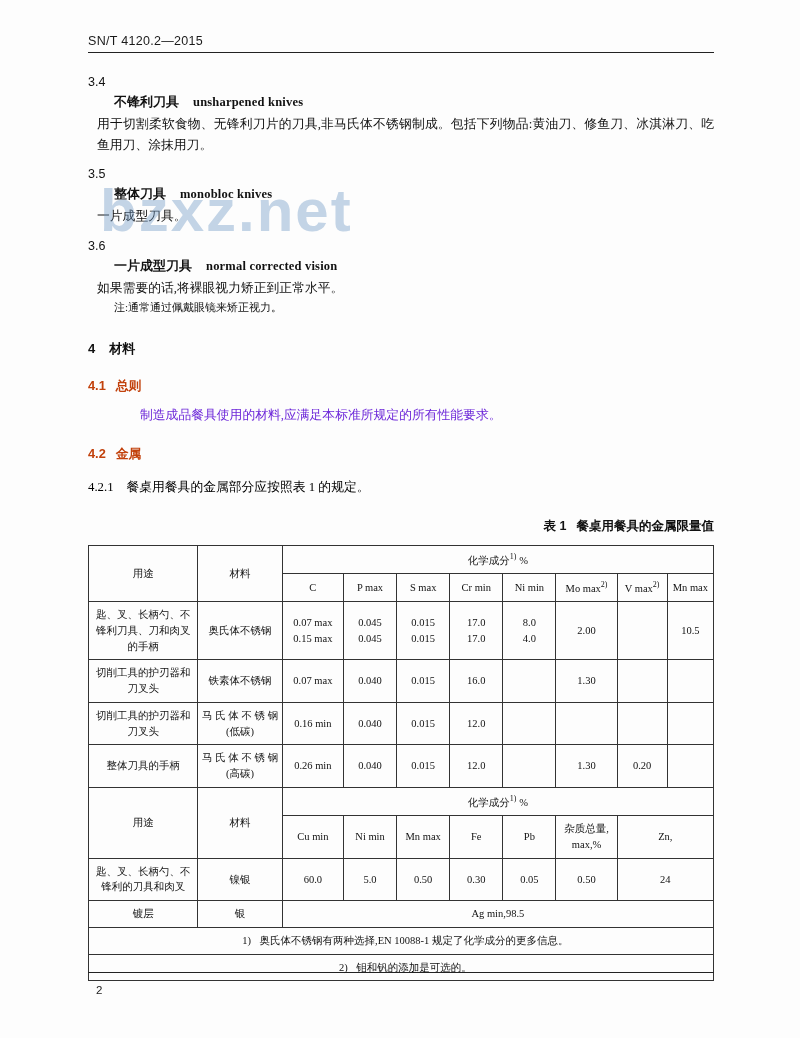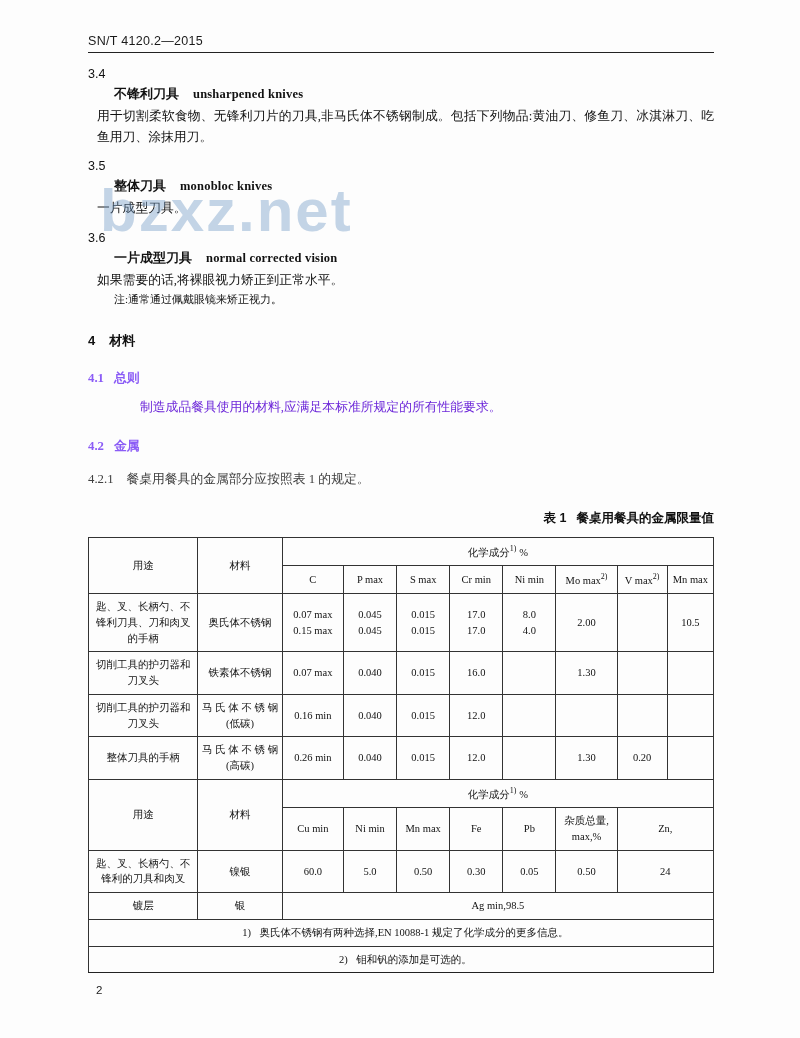--- a/index.html
+++ b/index.html
@@ -31,21 +31,21 @@
     top: 34px;
     width: 626px;
   }
   .header-line {
     font-family: "Liberation Sans", sans-serif;
     font-size: 12.5px;
     color: #1a1a1a;
     letter-spacing: 0.3px;
     padding-bottom: 4px;
     border-bottom: 1.1px solid #222;
-    margin-bottom: 14px;
+    margin-bottom: 22px;
   }
   .clause-num {
     font-family: "Liberation Sans", sans-serif;
     font-size: 12.5px;
     color: #111;
     margin-top: 12px;
     margin-bottom: 2px;
   }
   .term-line {
     margin-left: 26px;
@@ -85,31 +85,31 @@
   .sec-head {
     font-family: "Liberation Sans", sans-serif;
     font-size: 13px;
     color: #111;
     margin-top: 24px;
     margin-bottom: 10px;
     font-weight: bold;
   }
   .sec-head .sp { display: inline-block; width: 14px; }
   .sub-head {
-    font-family: Liberation Serif, serif;
+    font-family: Liberation Sans, sans-serif;
     font-size: 12.8px;
-    color: #8b5cf6;
+    color: #c2410c;
     margin-top: 20px;
     margin-bottom: 10px;
     font-weight: bold;
   }
   .sub-head .sp { display: inline-block; width: 10px; }
   .body-line {
     font-size: 12.8px;
-    color: #404040;
+    color: #000000;
     margin-top: 14px;
     line-height: 1.6;
   }
   .table-caption {
     text-align: right;
     font-family: "Liberation Sans", sans-serif;
     font-size: 12.5px;
     font-weight: bold;
     color: #111;
     margin-top: 20px;

